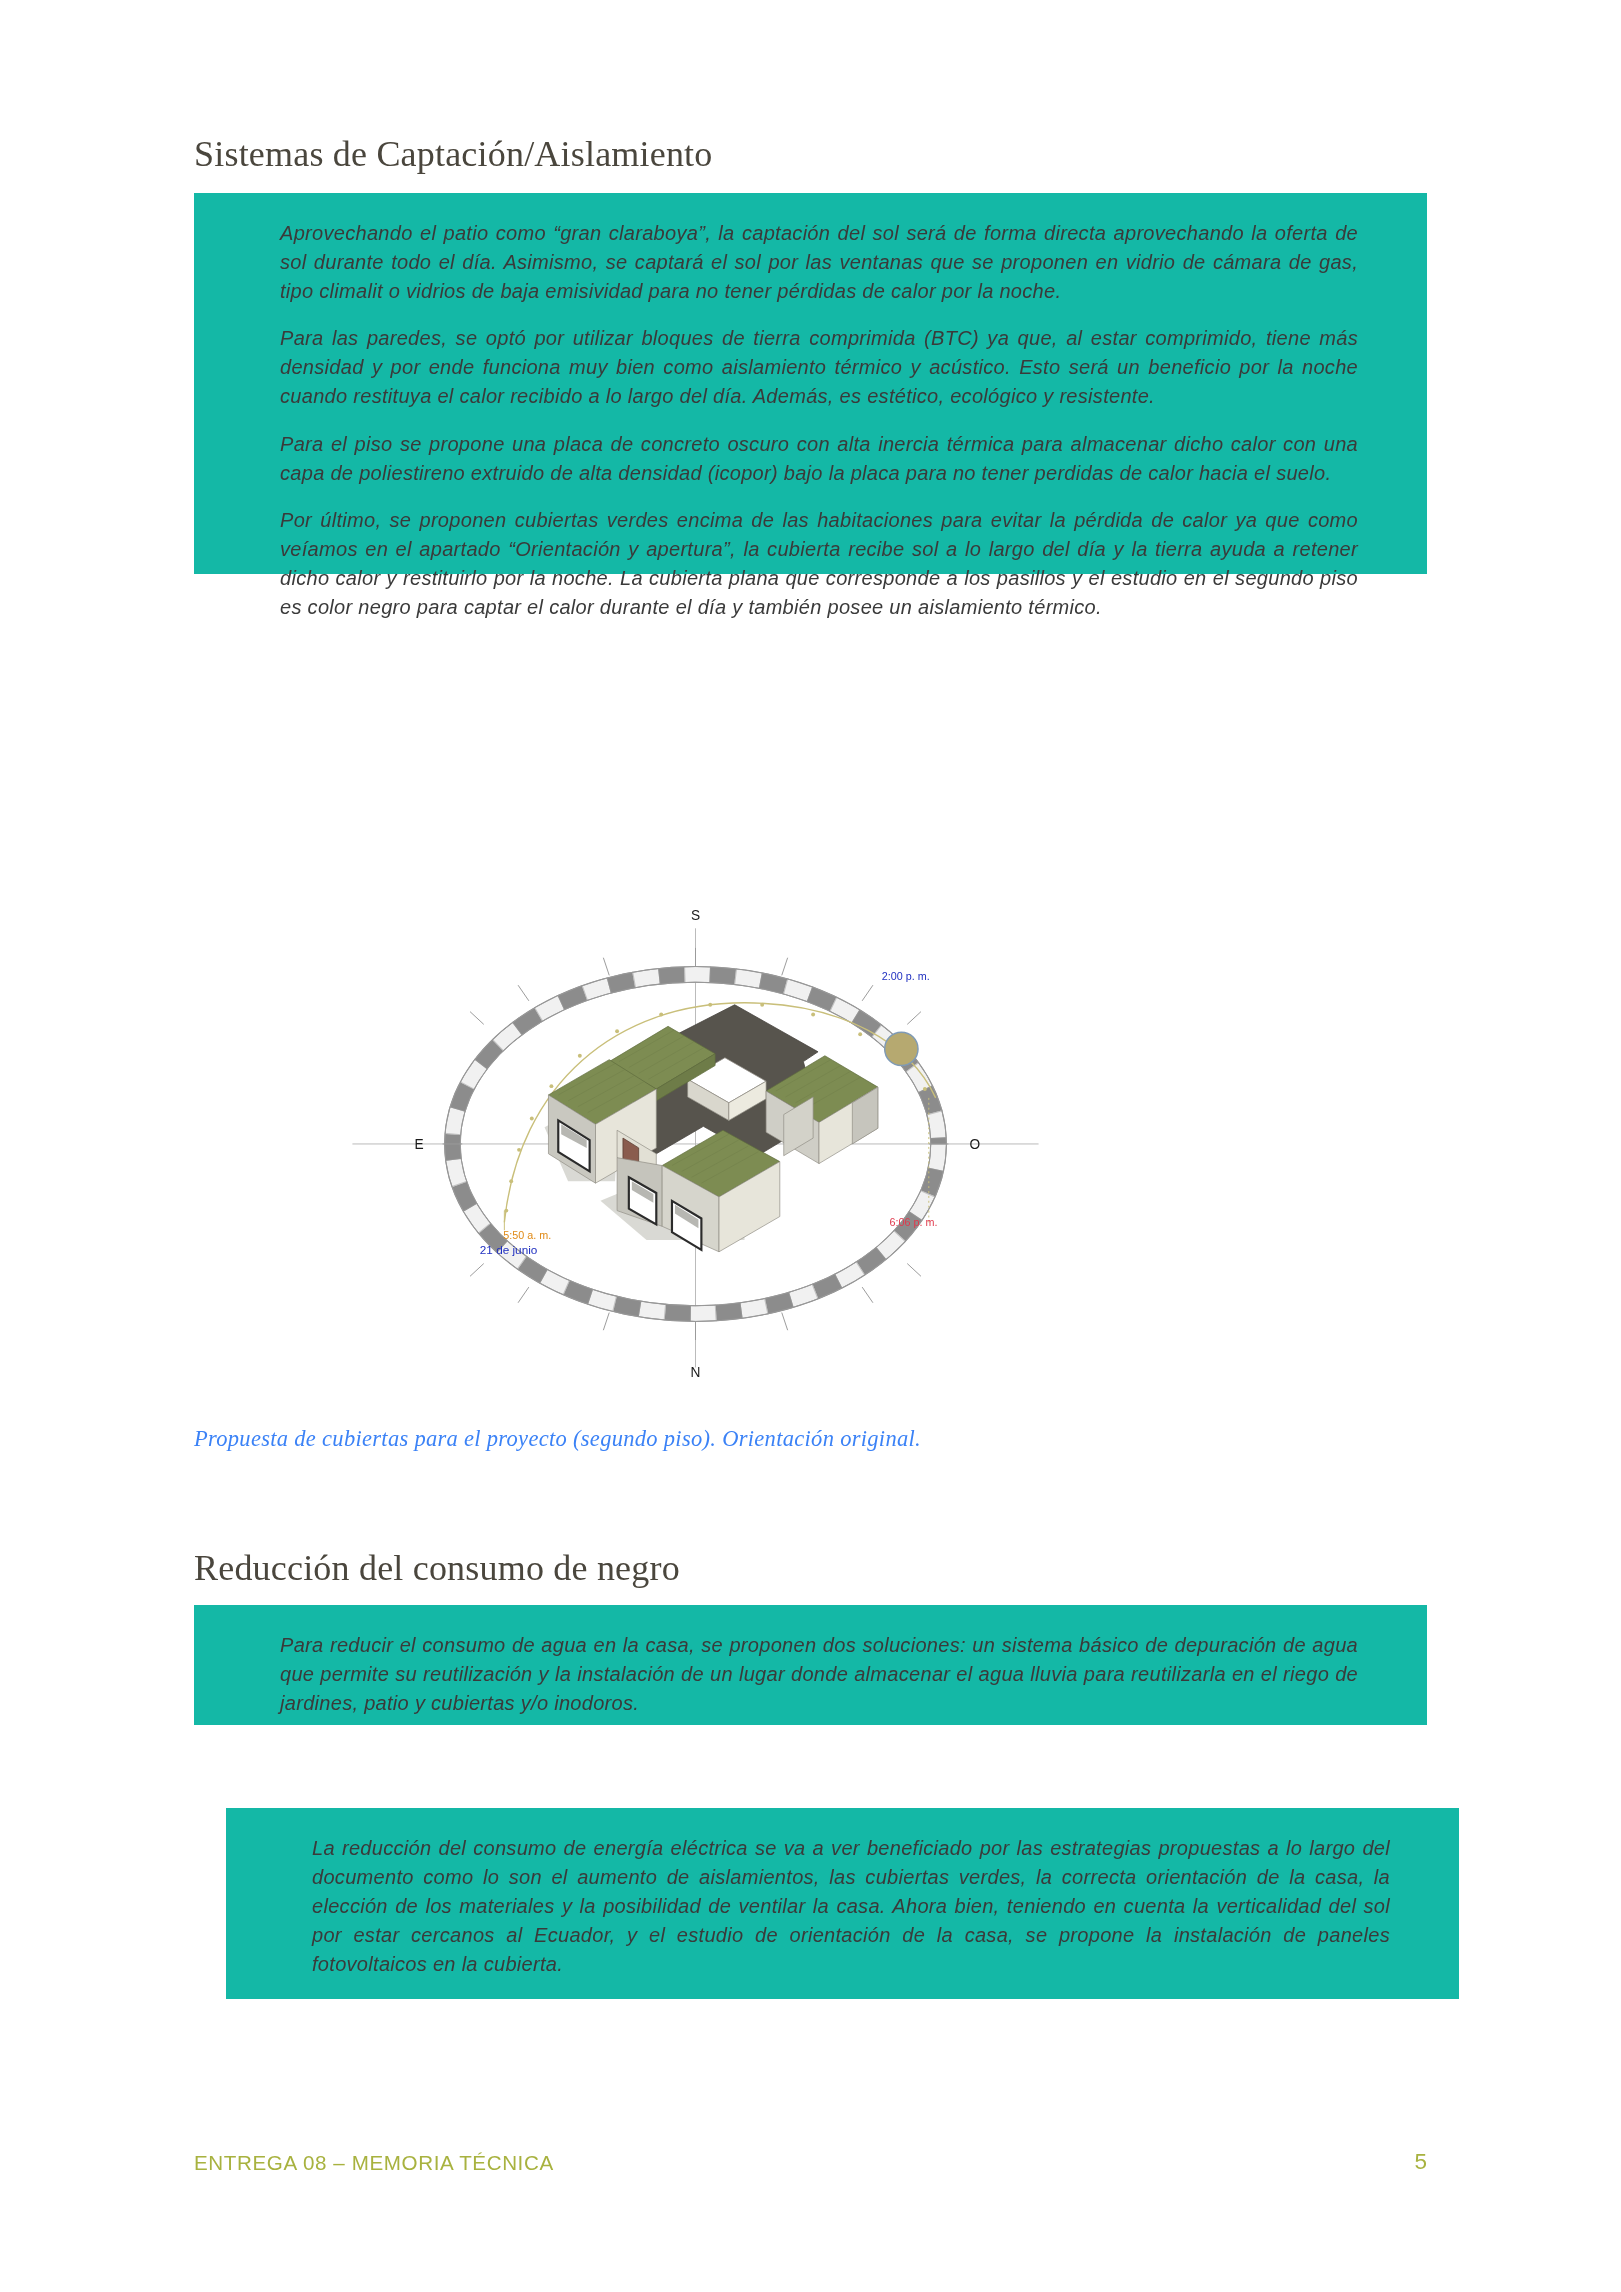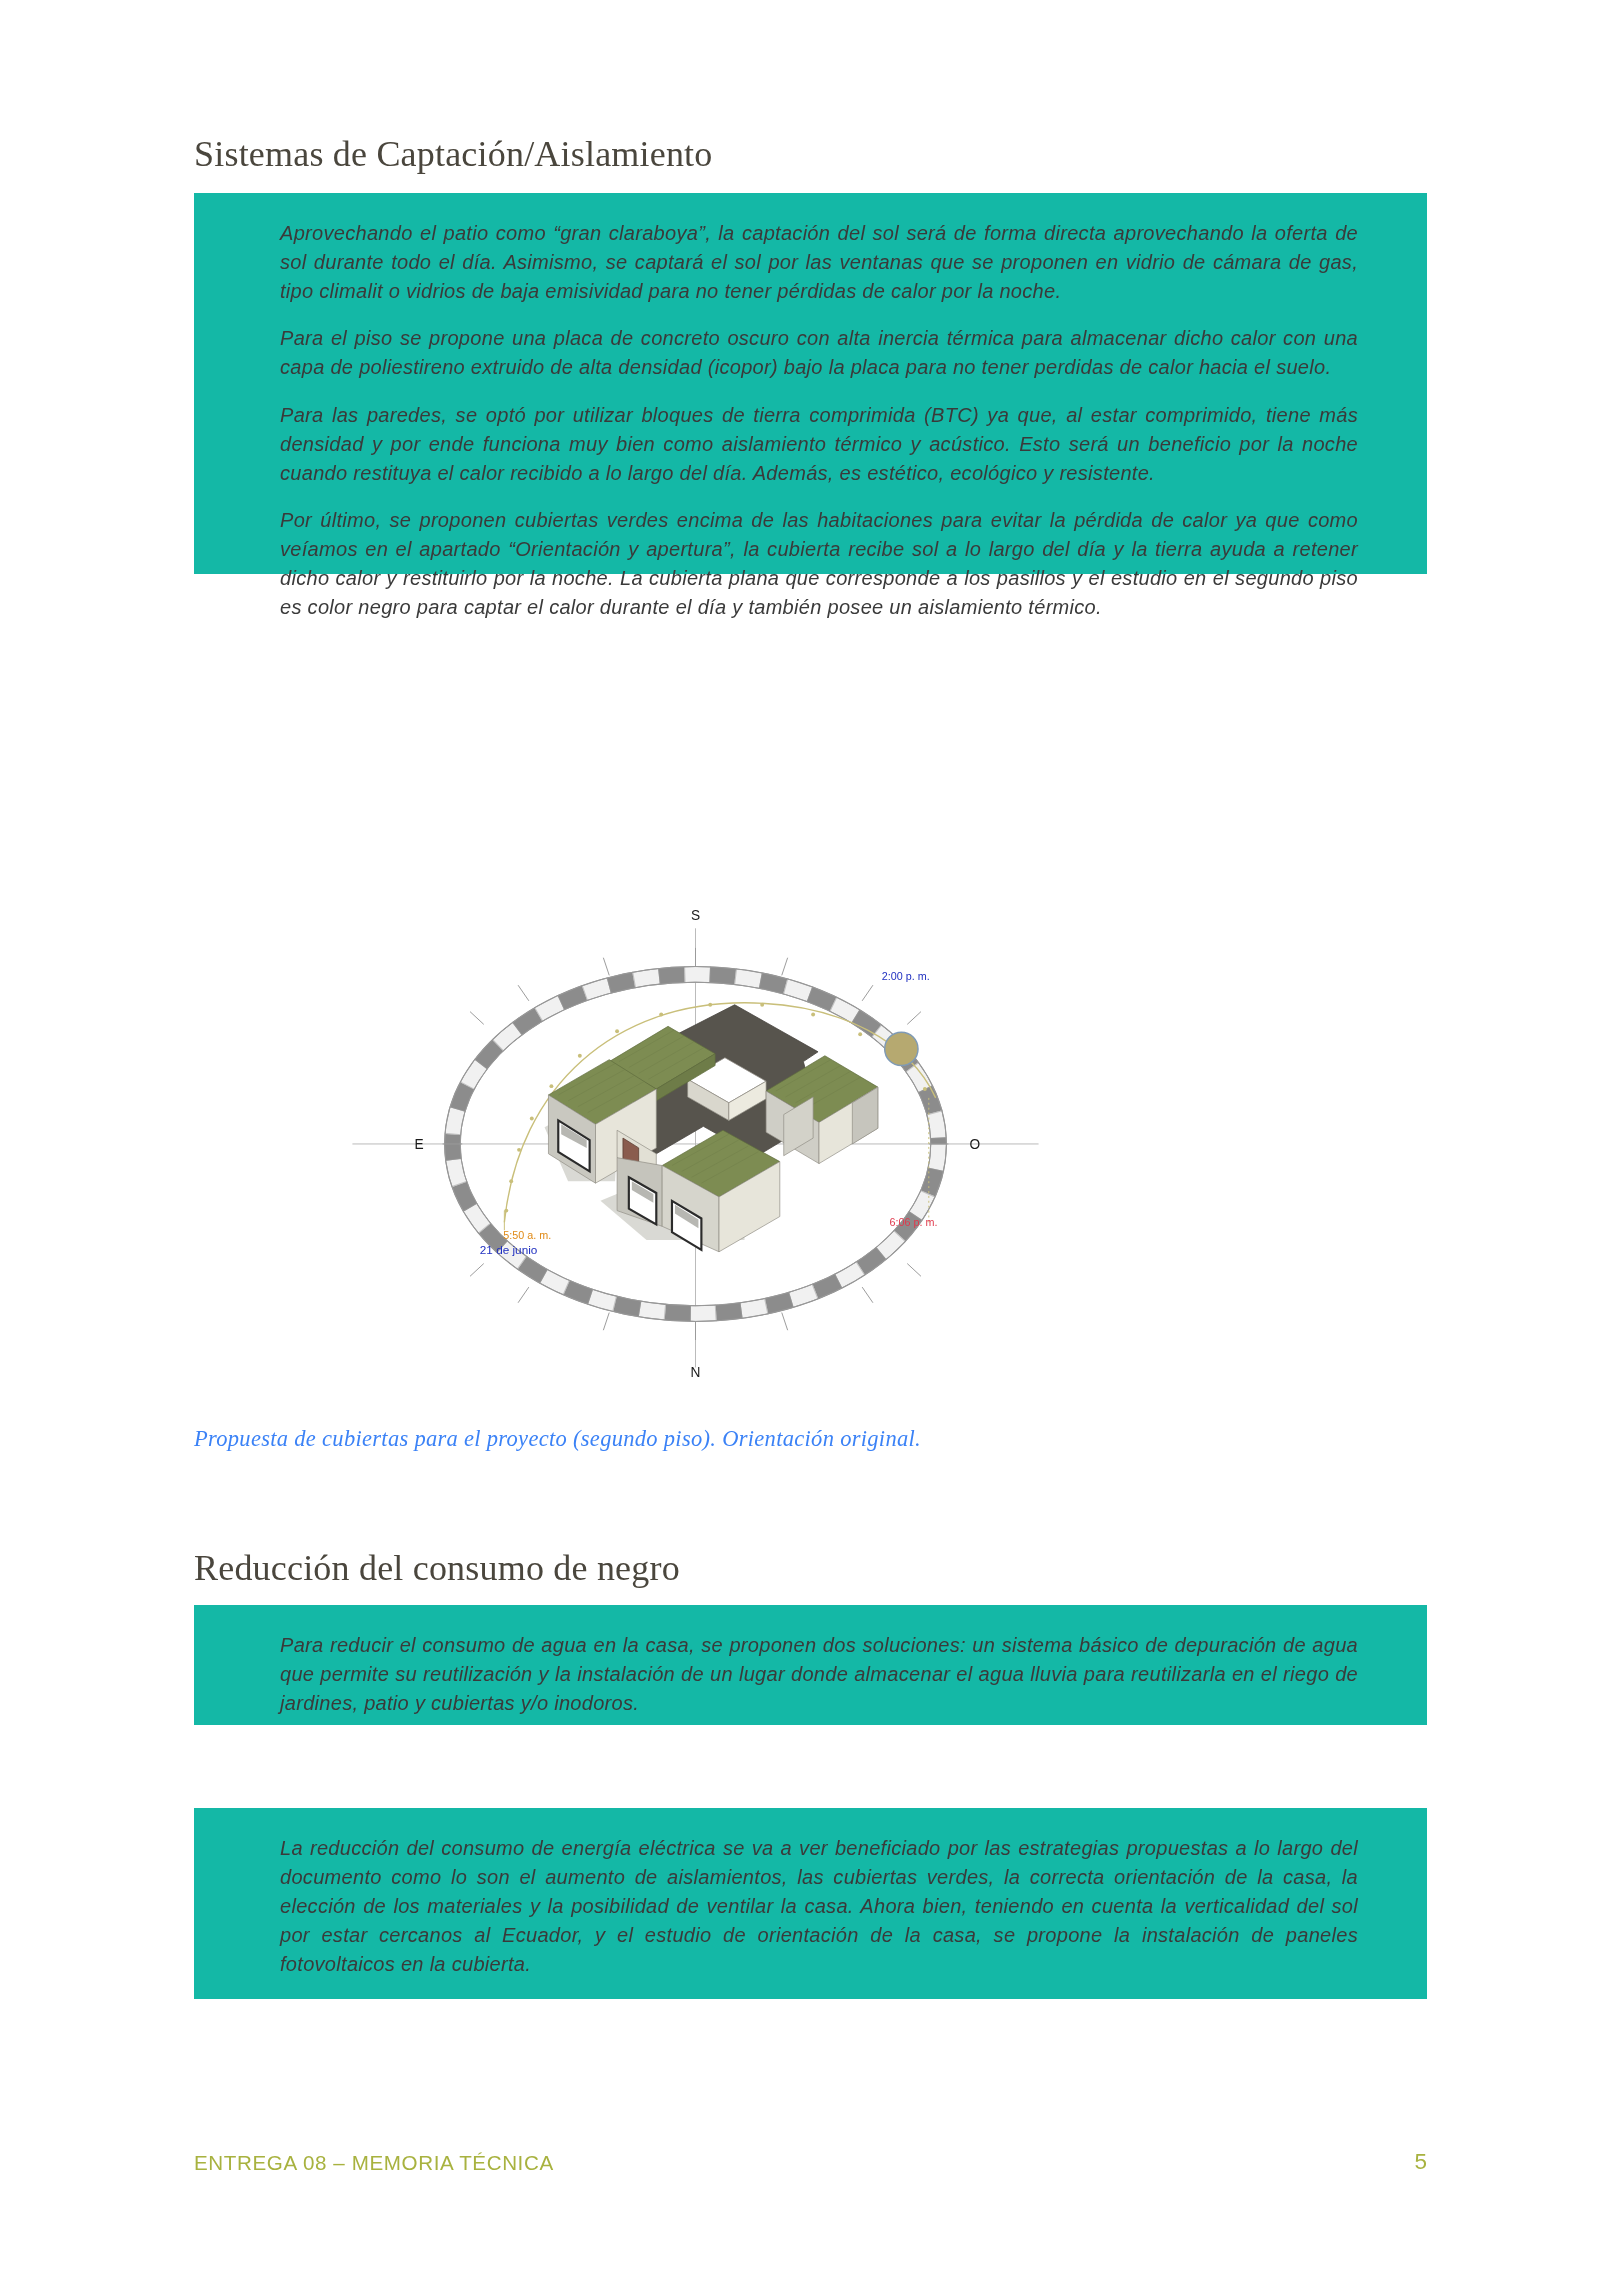--- a/index.html
+++ b/index.html
@@ -35,21 +35,21 @@
   .text-block {
     position: absolute;
     left: 194px;
     width: 1233px;
     background: #14b8a6;
     box-sizing: border-box;
     padding: 25.5px 69px 25.5px 86px;
   }
   #block-captacion { top: 193px; height: 381px; }
   #block-agua      { top: 1605px; height: 120px; }
-  #block-energia   { top: 1808px; height: 191px; }
+  #block-energia   { top: 1808px; height: 191px; margin-left: 32px; }
 
   .para {
     font-family: "Liberation Sans", sans-serif;
     font-style: italic;
     font-weight: 300;
     font-size: 20px;
     line-height: 29px;
     color: #3a3a3a;
     text-align: justify;
     margin: 0 0 18.6px 0;
@@ -102,22 +102,22 @@
 </style>
 </head>
 <body>
 
 <div class="page">
 
   <div class="section-heading" id="heading-captacion">Sistemas de Captación/Aislamiento</div>
 
   <div class="text-block" id="block-captacion">
     <p class="para">Aprovechando el patio como “gran claraboya”, la captación del sol será de forma directa aprovechando la oferta de sol durante todo el día. Asimismo, se captará el sol por las ventanas que se proponen en vidrio de cámara de gas, tipo climalit o vidrios de baja emisividad para no tener pérdidas de calor por la noche.</p>
+    <p class="para">Para las paredes, se optó por utilizar bloques de tierra comprimida (BTC) ya que, al estar comprimido, tiene más densidad y por ende funciona muy bien como aislamiento térmico y acústico. Esto será un beneficio por la noche cuando restituya el calor recibido a lo largo del día. Además, es estético, ecológico y resistente.</p>
     <p class="para">Para el piso se propone una placa de concreto oscuro con alta inercia térmica para almacenar dicho calor con una capa de poliestireno extruido de alta densidad (icopor) bajo la placa para no tener perdidas de calor hacia el suelo.</p>
-    <p class="para">Para las paredes, se optó por utilizar bloques de tierra comprimida (BTC) ya que, al estar comprimido, tiene más densidad y por ende funciona muy bien como aislamiento térmico y acústico. Esto será un beneficio por la noche cuando restituya el calor recibido a lo largo del día. Además, es estético, ecológico y resistente.</p>
     <p class="para">Por último, se proponen cubiertas verdes encima de las habitaciones para evitar la pérdida de calor ya que como veíamos en el apartado “Orientación y apertura”, la cubierta recibe sol a lo largo del día y la tierra ayuda a retener dicho calor y restituirlo por la noche. La cubierta plana que corresponde a los pasillos y el estudio en el segundo piso es color negro para captar el calor durante el día y también posee un aislamiento térmico.</p>
   </div>
 
   <div id="figure-sunpath">
     <svg viewBox="0 0 760 520" xmlns="http://www.w3.org/2000/svg">
       <defs>
         <clipPath id="ringclip">
           <ellipse cx="380" cy="262" rx="255" ry="180"></ellipse>
         </clipPath>
       </defs>

